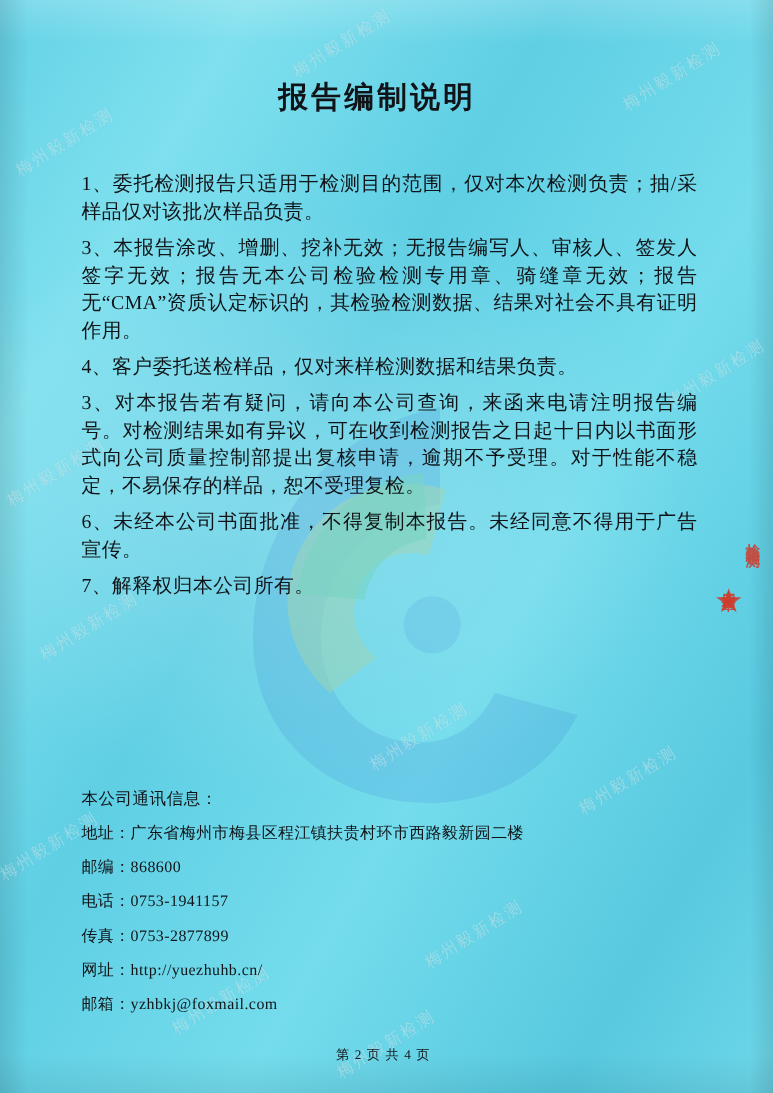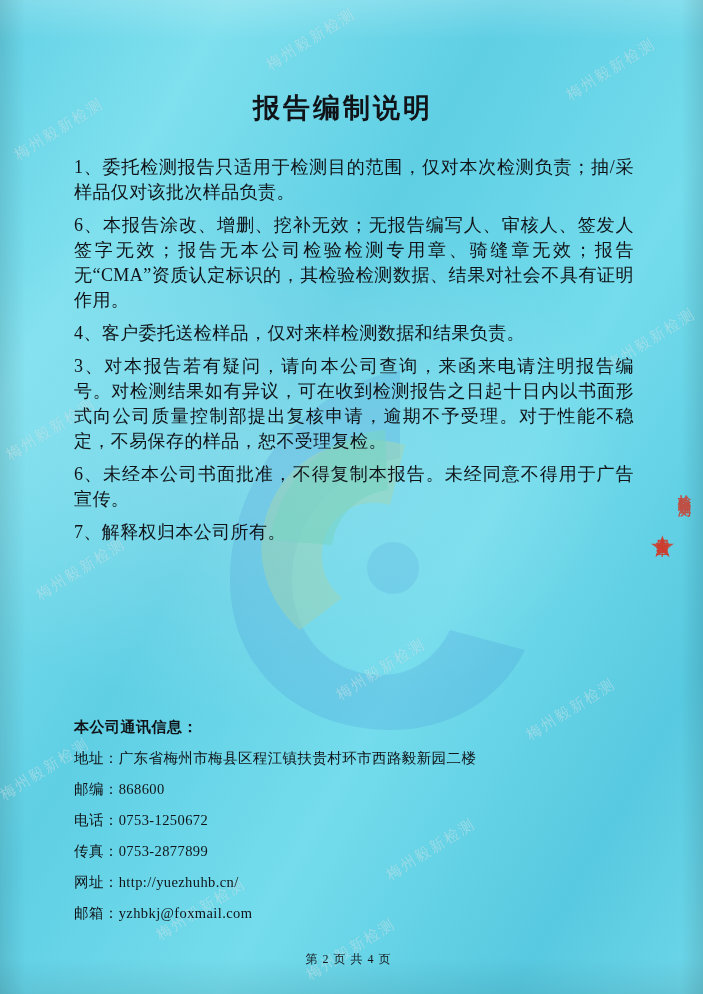--- a/index.html
+++ b/index.html
@@ -84,21 +84,21 @@
     top: 52px;
     color: #d03a2a;
     font-size: 30px;
     opacity: 0.85;
     line-height: 1;
   }
 
   
   .doc-title {
     position: absolute;
-    top: 90px;
+    top: 70px;
     left: 0;
     width: 686px;
     text-align: center;
     font-size: 27px;
     font-weight: bold;
     letter-spacing: 3px;
     color: #101418;
   }
 
   .clauses {
@@ -117,21 +117,21 @@
   }
 
   .contact {
     position: absolute;
     top: 712px;
     left: 74px;
     width: 560px;
   }
   .contact-title {
     font-size: 15px;
-    font-weight: bold;
+    font-weight: normal;
     color: #101418;
     line-height: 31px;
     letter-spacing: 0.5px;
   }
   .contact-line {
     font-size: 14.5px;
     color: #101418;
     line-height: 31px;
     letter-spacing: 0.4px;
     font-family: Liberation Serif, serif;
@@ -178,32 +178,32 @@
   <div class="seal">
     <div class="seal-col" style="left:52px; top:4px;">检验检测</div>
     <div class="seal-col" style="left:30px; top:46px;">专用章</div>
     <div class="star">★</div>
   </div>
 
   <div class="doc-title">报告编制说明</div>
 
   <div class="clauses">
     <div class="clause">1、委托检测报告只适用于检测目的范围，仅对本次检测负责；抽/采样品仅对该批次样品负责。</div>
-    <div class="clause">6、本报告涂改、增删、挖补无效；无报告编写人、审核人、签发人签字无效；报告无本公司检验检测专用章、骑缝章无效；报告无“CMA”资质认定标识的，其检验检测数据、结果对社会不具有证明作用。</div>
+    <div class="clause">3、本报告涂改、增删、挖补无效；无报告编写人、审核人、签发人签字无效；报告无本公司检验检测专用章、骑缝章无效；报告无“CMA”资质认定标识的，其检验检测数据、结果对社会不具有证明作用。</div>
     <div class="clause">4、客户委托送检样品，仅对来样检测数据和结果负责。</div>
     <div class="clause">3、对本报告若有疑问，请向本公司查询，来函来电请注明报告编号。对检测结果如有异议，可在收到检测报告之日起十日内以书面形式向公司质量控制部提出复核申请，逾期不予受理。对于性能不稳定，不易保存的样品，恕不受理复检。</div>
     <div class="clause">6、未经本公司书面批准，不得复制本报告。未经同意不得用于广告宣传。</div>
     <div class="clause">7、解释权归本公司所有。</div>
   </div>
 
   <div class="contact">
     <div class="contact-title">本公司通讯信息：</div>
     <div class="contact-line">地址：广东省梅州市梅县区程江镇扶贵村环市西路毅新园二楼</div>
     <div class="contact-line">邮编：868600</div>
-    <div class="contact-line">电话：0753-1250672</div>
+    <div class="contact-line">电话：0753-1941157</div>
     <div class="contact-line">传真：0753-2877899</div>
     <div class="contact-line">网址：http://yuezhuhb.cn/</div>
     <div class="contact-line">邮箱：yzhbkj@foxmail.com</div>
   </div>
 
   <div class="footer">第 2 页 共 4 页</div>
 
 </div>
 
 </body></html>

